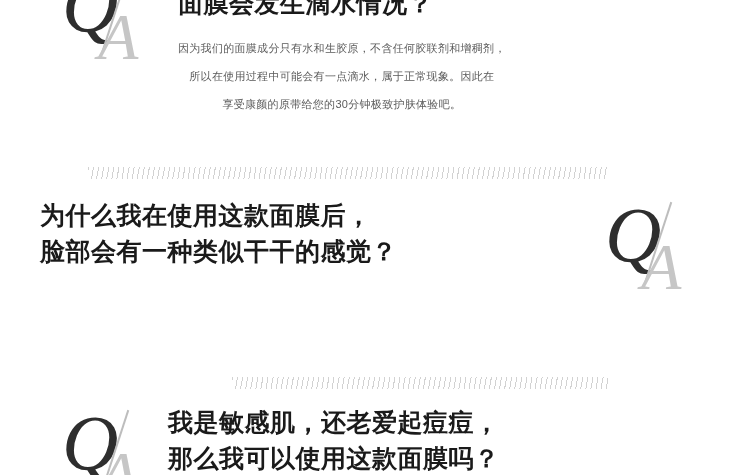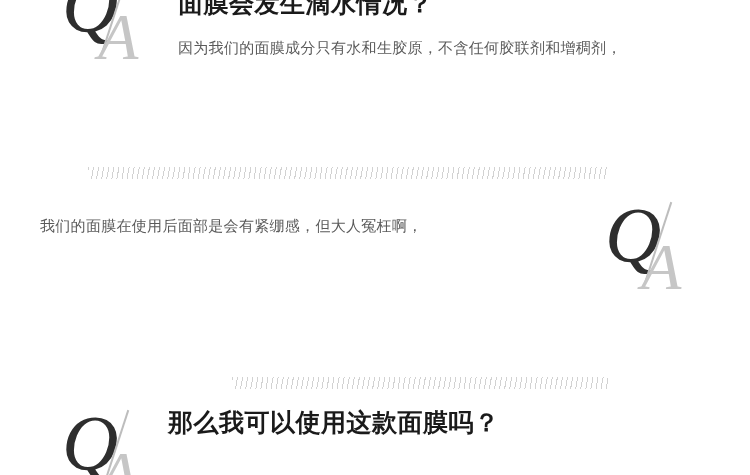--- a/index.html
+++ b/index.html
@@ -66,21 +66,21 @@
     font-weight: bold;
     font-size: 25px;
     line-height: 36px;
     color: #1a1a1a;
     letter-spacing: 0.5px;
     white-space: nowrap;
   }
 
   .answer {
     font-family: "Liberation Sans", sans-serif;
-    font-size: 15px;
+    font-size: 11px;
     line-height: 28px;
     color: #5a5a5a;
     letter-spacing: 0.3px;
     white-space: nowrap;
     text-align: center;
   }
 
   
   .divider {
     position: absolute;
@@ -102,40 +102,44 @@
   <div class="qa-mark" style="left: 62px; top: -34px;">
     <span class="q">Q</span>
     <span class="slash"></span>
     <span class="a">A</span>
   </div>
 
   <div class="qa-block" style="left: 178px; top: -14px;">
     <div class="question">面膜会发生滴水情况？</div>
     <div style="height: 12px;"></div>
     <div class="answer">因为我们的面膜成分只有水和生胶原，不含任何胶联剂和增稠剂，</div>
+    <div class="answer">所以在使用过程中可能会有一点滴水，属于正常现象。因此在</div>
+    <div class="answer">享受康颜的原带给您的30分钟极致护肤体验吧。</div>
   </div>
 
   <div class="divider" style="left: 88px; top: 167px; width: 520px;"></div>
 
   <div class="qa-mark" style="left: 605px; top: 196px;">
     <span class="q">Q</span>
     <span class="slash"></span>
     <span class="a">A</span>
   </div>
 
   <div class="qa-block" style="left: 40px; top: 198px;">
+    <div class="question">为什么我在使用这款面膜后，</div>
+    <div class="question">脸部会有一种类似干干的感觉？</div>
     <div style="height: 14px;"></div>
-    <div class="answer">我们的面膜在使用后面部是会有紧绷感，但大人冤枉啊，</div>
   </div>
 
   <div class="divider" style="left: 232px; top: 377px; width: 376px;"></div>
 
   <div class="qa-mark" style="left: 62px; top: 404px;">
     <span class="q">Q</span>
     <span class="slash"></span>
     <span class="a">A</span>
   </div>
 
   <div class="qa-block" style="left: 168px; top: 405px;">
+    <div class="question">我是敏感肌，还老爱起痘痘，</div>
     <div class="question">那么我可以使用这款面膜吗？</div>
   </div>
 
 </div>
 
 </body></html>

